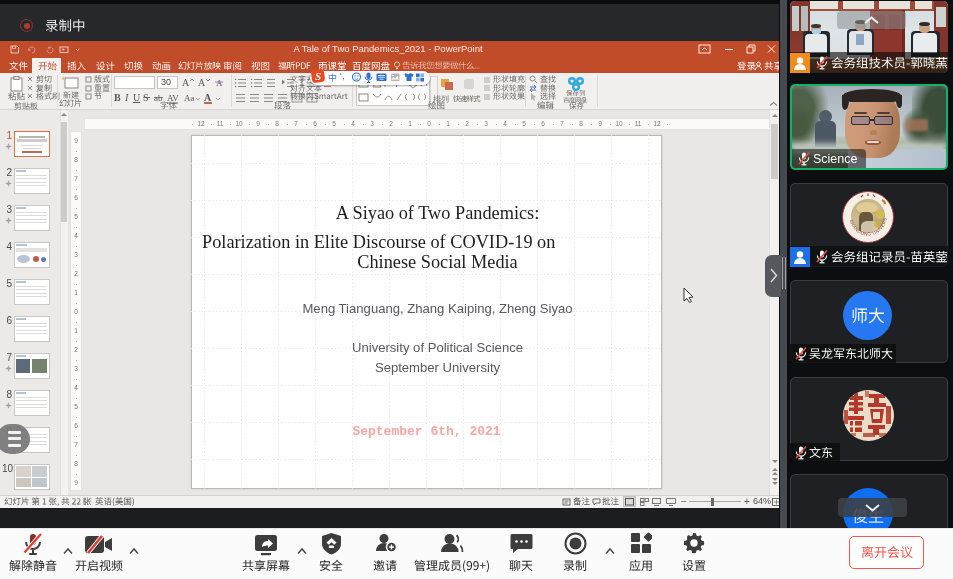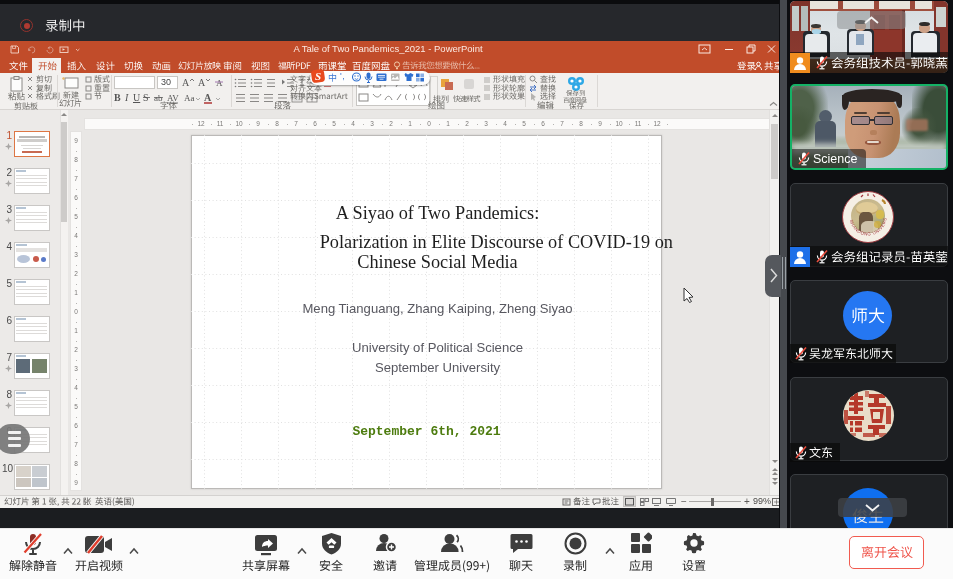--- a/index.html
+++ b/index.html
@@ -733,26 +733,26 @@
     <line x1="0" y1="65.5" x2="471" y2="65.5"></line>
     <line x1="0" y1="102.5" x2="471" y2="102.5"></line>
     <line x1="0" y1="139.5" x2="471" y2="139.5"></line>
     <line x1="0" y1="176.5" x2="471" y2="176.5"></line>
     <line x1="0" y1="213.5" x2="471" y2="213.5"></line>
     <line x1="0" y1="250.5" x2="471" y2="250.5"></line>
     <line x1="0" y1="287.5" x2="471" y2="287.5"></line>
     <line x1="0" y1="324.5" x2="471" y2="324.5"></line>
   </svg>
 <div style="position:absolute;left:202px;top:203.379px;width:471px;text-align:center;font:normal 18.3px 'Liberation Serif', serif;line-height:21.96px;color:#1e1e1e;letter-spacing:0px;white-space:nowrap">A Siyao of Two Pandemics:</div>
-<div style="position:absolute;left:202px;top:231.979px;width:471px;text-align:right;font:normal 18.3px 'Liberation Serif', serif;line-height:21.96px;color:#1e1e1e;letter-spacing:0px;white-space:nowrap">Polarization in Elite Discourse of COVID-19 on</div>
+<div style="position:absolute;left:202px;top:231.979px;width:471px;text-align:left;font:normal 18.3px 'Liberation Serif', serif;line-height:21.96px;color:#1e1e1e;letter-spacing:0px;white-space:nowrap">Polarization in Elite Discourse of COVID-19 on</div>
 <div style="position:absolute;left:202px;top:252.179px;width:471px;text-align:center;font:normal 18.3px 'Liberation Serif', serif;line-height:21.96px;color:#1e1e1e;letter-spacing:0px;white-space:nowrap">Chinese Social Media</div>
 <div style="position:absolute;left:202px;top:300.801px;width:471px;text-align:center;font:normal 13.1px 'Liberation Sans', sans-serif;line-height:15.72px;color:#585860;letter-spacing:0px;white-space:nowrap">Meng Tianguang, Zhang Kaiping, Zheng Siyao</div>
 <div style="position:absolute;left:202px;top:339.501px;width:471px;text-align:center;font:normal 13.1px 'Liberation Sans', sans-serif;line-height:15.72px;color:#585860;letter-spacing:0px;white-space:nowrap">University of Political Science</div>
 <div style="position:absolute;left:202px;top:359.701px;width:471px;text-align:center;font:normal 13.1px 'Liberation Sans', sans-serif;line-height:15.72px;color:#585860;letter-spacing:0px;white-space:nowrap">September University</div>
-<div style="position:absolute;left:191px;top:423.595px;width:471px;text-align:center;font:bold 13px 'Liberation Mono', monospace;line-height:15.6px;color:#4d7c0f;letter-spacing:0px;white-space:nowrap">September 6th, 2021</div>
+<div style="position:absolute;left:191px;top:423.595px;width:471px;text-align:center;font:bold 13px 'Liberation Mono', monospace;line-height:15.6px;color:#fca5a5;letter-spacing:0px;white-space:nowrap">September 6th, 2021</div>
 <div style="position:absolute;left:769px;top:110px;width:11px;height:385px;background:#f2f1ef;border-left:1px solid #e2e0de"></div>
 <svg style="position:absolute;left:771px;top:112px" width="8" height="8">
     <path d="M1 5l3-3 3 3z" fill="#8a8886"></path>
   </svg>
 <div style="position:absolute;left:771px;top:124px;width:7px;height:55px;background:#cdcbc9"></div>
 <svg style="position:absolute;left:771px;top:457px" width="8" height="8">
     <path d="M1 3l3 3 3-3z" fill="#8a8886"></path>
   </svg>
 <svg style="position:absolute;left:771px;top:467px" width="8" height="9" fill="#8a8886">
     <path d="M1 4l3-3 3 3z"></path>
@@ -823,21 +823,21 @@
     <rect x="0.5" y="0.5" width="8" height="5"></rect>
     <path d="M2 7.5h5"></path>
   </svg>
 <svg style="position:absolute;left:666px;top:498px" width="10" height="8" stroke="#777" fill="none">
     <path d="M0.5 0.5h9v5h-9zM3 7.5h4"></path>
   </svg>
 <div style="position:absolute;left:681px;top:494px;font:10px 'Liberation Sans', sans-serif;color:#5b5957;line-height:15px;white-space:nowrap;">−</div>
 <div style="position:absolute;left:689px;top:501px;width:52px;height:1px;background:#a8a6a4"></div>
 <div style="position:absolute;left:711px;top:497.5px;width:3px;height:8px;background:#6b6967"></div>
 <div style="position:absolute;left:744px;top:494px;font:10px 'Liberation Sans', sans-serif;color:#5b5957;line-height:15px;white-space:nowrap;">+</div>
-<div style="position:absolute;left:753px;top:494.75px;font:9px 'Liberation Sans', sans-serif;color:#4b4947;line-height:13.5px;white-space:nowrap;">99%</div>
+<div style="position:absolute;left:753px;top:494.75px;font:9px 'Liberation Sans', sans-serif;color:#4b4947;line-height:13.5px;white-space:nowrap;">64%</div>
 <svg style="position:absolute;left:772px;top:497.5px" width="9" height="8" stroke="#6b6967" fill="none">
     <rect x="0.5" y="0.5" width="8" height="7"></rect>
     <path d="M2 4h5M4.5 1.5v5" stroke-width="0.7"></path>
   </svg>
 <div style="position:absolute;left:0px;top:508px;width:786px;height:20px;background:#1b1d20"></div>
 <div style="position:absolute;left:779px;top:0px;width:174px;height:579px;background:#0d0e11"></div>
 <div style="position:absolute;left:780px;top:0px;width:7px;height:529px;background:#46494e"></div>
 <div style="position:absolute;left:782px;top:257px;width:1px;height:32px;background:#9aa0a6"></div>
 <div style="position:absolute;left:784.5px;top:257px;width:1px;height:32px;background:#9aa0a6"></div>
 <div style="position:absolute;left:765px;top:255px;width:16px;height:42px;background:#55585d;border-radius:7px 0 0 7px"></div>

